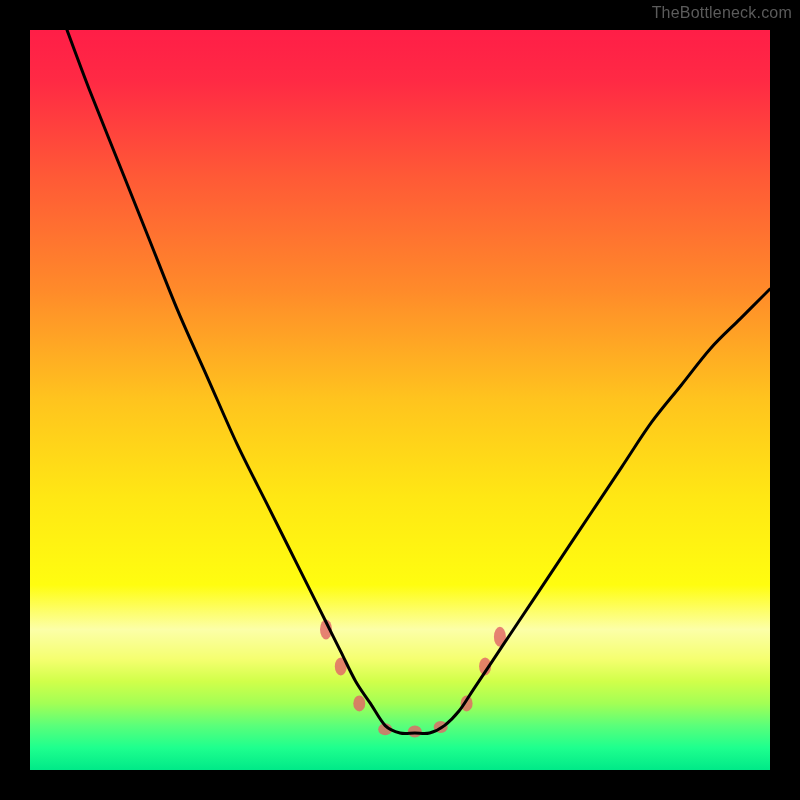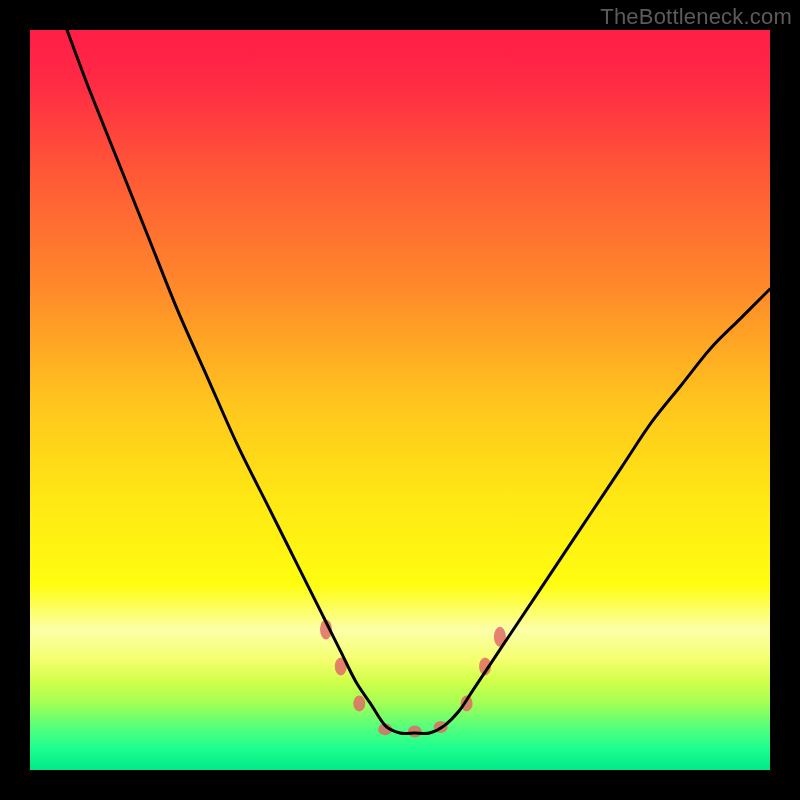--- a/index.html
+++ b/index.html
@@ -30,21 +30,21 @@
     position: absolute;
     top: 0; left: 0;
     width: 100%;
     height: 100%;
   }
   .watermark {
     position: absolute;
     top: 4px;
     right: 8px;
     color: #5b5b5b;
-    font-size: 22px;
+    font-size: 16px;
     font-weight: 500;
     letter-spacing: 0.2px;
   }
   svg.curve {
     position: absolute;
     top: 0; left: 0;
     width: 100%;
     height: 100%;
   }
 </style>

